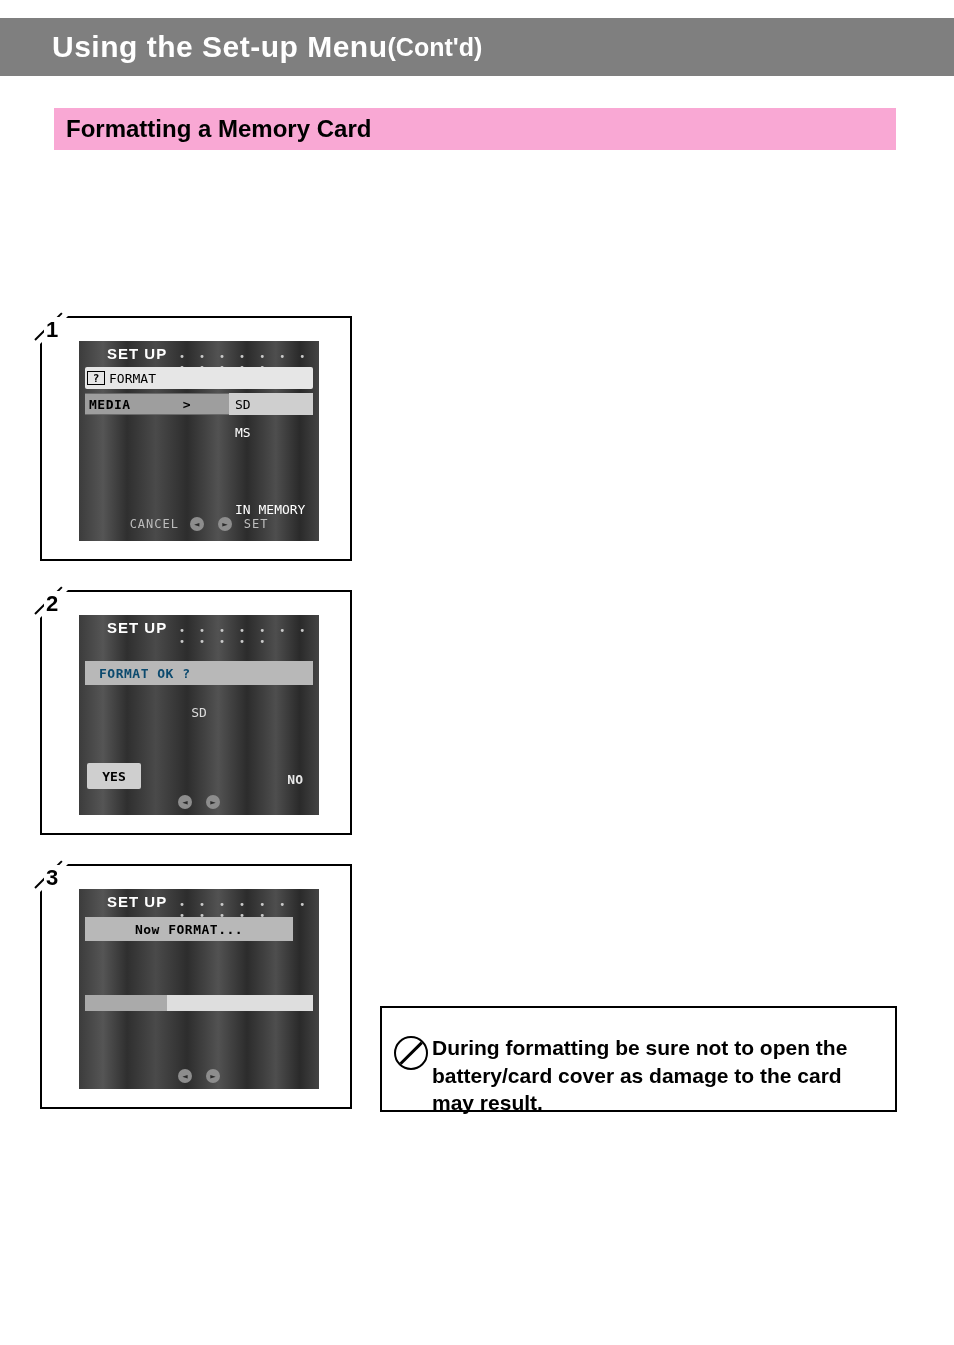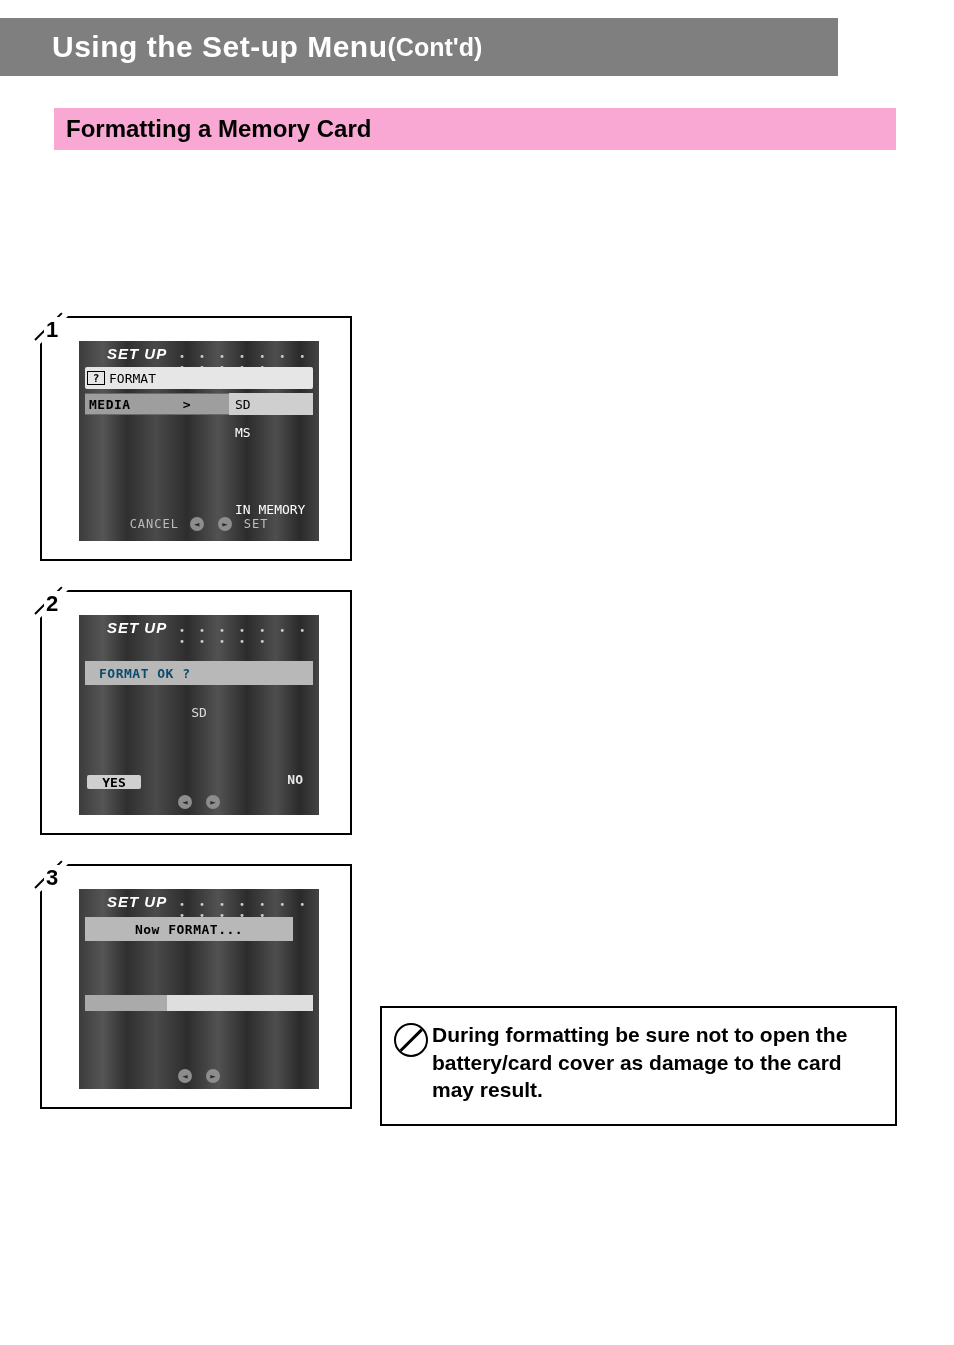--- a/index.html
+++ b/index.html
@@ -1,21 +1,21 @@
 <!DOCTYPE html>
 <html><head>
 <meta charset="utf-8">
 <style>
   * { box-sizing: border-box; margin: 0; padding: 0; }
   html, body { width: 954px; height: 1345px; background: #ffffff; font-family: Arial, Helvetica, sans-serif; color: #000; }
   .page { position: relative; width: 954px; height: 1345px; }
 
   
   .topbar {
-    position: absolute; left: 0; top: 18px; width: 838px; height: 58px;
+    position: absolute; left: 0; top: 18px; width: 954px; height: 58px;
     background: #7f7f7f; color: #ffffff; display: flex; align-items: center;
     padding-left: 52px;
   }
   .topbar .t1 { font-size: 30px; font-weight: 700; letter-spacing: 0.5px; }
   .topbar .t2 { font-size: 25px; font-weight: 700; }
 
   
   .sectionbox {
     position: absolute; left: 54px; top: 108px; width: 842px; height: 42px;
     background: #f9a8d4; display: flex; align-items: center; padding-left: 12px;
@@ -37,21 +37,20 @@
   .lcd {
     position: relative; margin: 23px 27px 17px 37px; width: 240px; height: 200px;
     background: linear-gradient(90deg, #3c3c3c 0%, #555 10%, #2f2f2f 20%, #4a4a4a 32%, #2d2d2d 45%, #525252 58%, #2c2c2c 70%, #4e4e4e 82%, #2a2a2a 92%, #444 100%);
     color: #fff; font-family: "Lucida Console", Consolas, monospace; font-size: 13px;
     overflow: hidden;
   }
   .lcd-title {
     position: absolute; left: 0; top: 4px; width: 100%; text-align: left;
     padding-left: 28px; font-weight: 700; letter-spacing: 1px; font-size: 15px;
     font-family: Arial, Helvetica, sans-serif;
-    font-style: italic;
   }
   .dots { position: absolute; left: 100px; top: 10px; letter-spacing: 4px; color: #c9c9c9; font-size: 10px; }
 
   
   .lcd1-format-row {
     position: absolute; left: 6px; top: 26px; width: 228px; height: 22px;
     background: #e6e6e6; color: #000; display: flex; align-items: center;
     border-radius: 2px;
   }
   .qbox {
@@ -77,21 +76,21 @@
   }
 
   
   .lcd2-row1 {
     position: absolute; left: 6px; top: 46px; width: 228px; height: 24px;
     background: #b8b8b8; color: #0c4a6e; display: flex; align-items: center; padding-left: 14px;
     font-weight: 700; letter-spacing: 0.5px;
   }
   .lcd2-sd { position: absolute; left: 0; top: 90px; width: 100%; text-align: center; color: #dcdcdc; }
   .lcd2-yes {
-    position: absolute; left: 8px; bottom: 26px; width: 54px; height: 14px;
+    position: absolute; left: 8px; bottom: 26px; width: 54px; height: 26px;
     background: #cfcfcf; color: #000; display: flex; align-items: center; justify-content: center; font-weight: 700;
     border-radius: 2px;
   }
   .lcd2-no { position: absolute; right: 16px; bottom: 28px; color: #e6e6e6; font-weight: 700; }
   .lcd2-arrows { position: absolute; left: 0; bottom: 6px; width: 100%; text-align: center; }
 
   
   .lcd3-row1 {
     position: absolute; left: 6px; top: 28px; width: 208px; height: 24px;
     background: #b8b8b8; color: #000; display: flex; align-items: center; justify-content: center;
@@ -103,22 +102,22 @@
   .lcd3-bar .fill { height: 100%; width: 36%; background: #aaaaaa; }
   .lcd3-arrows { position: absolute; left: 0; bottom: 6px; width: 100%; text-align: center; }
 
   
   .stepblock { position: absolute; left: 380px; width: 518px; color: #fff; }
   .step-h { font-size: 21px; font-weight: 700; margin-bottom: 6px; }
   .step-p { font-size: 20px; line-height: 1.35; }
 
   
   .warnbox {
-    position: absolute; left: 380px; top: 1006px; width: 517px; height: 120px;
-    border: 2px solid #000; padding: 13px 12px 10px 12px; display: flex;
+    position: absolute; left: 380px; top: 1006px; width: 517px; height: 106px;
+    border: 2px solid #000; padding: 26px 12px 10px 12px; display: flex;
   }
   .warn-icon {
     flex: 0 0 34px; height: 34px; border: 2.5px solid #000; border-radius: 50%;
     position: relative; margin-right: 4px; margin-top: 2px;
   }
   .warn-icon::after {
     content: ""; position: absolute; left: 50%; top: 50%; width: 30px; height: 2.5px; background: #000;
     transform: translate(-50%, -50%) rotate(-45deg);
   }
   .warn-text { font-size: 21px; font-weight: 700; line-height: 1.32; }

